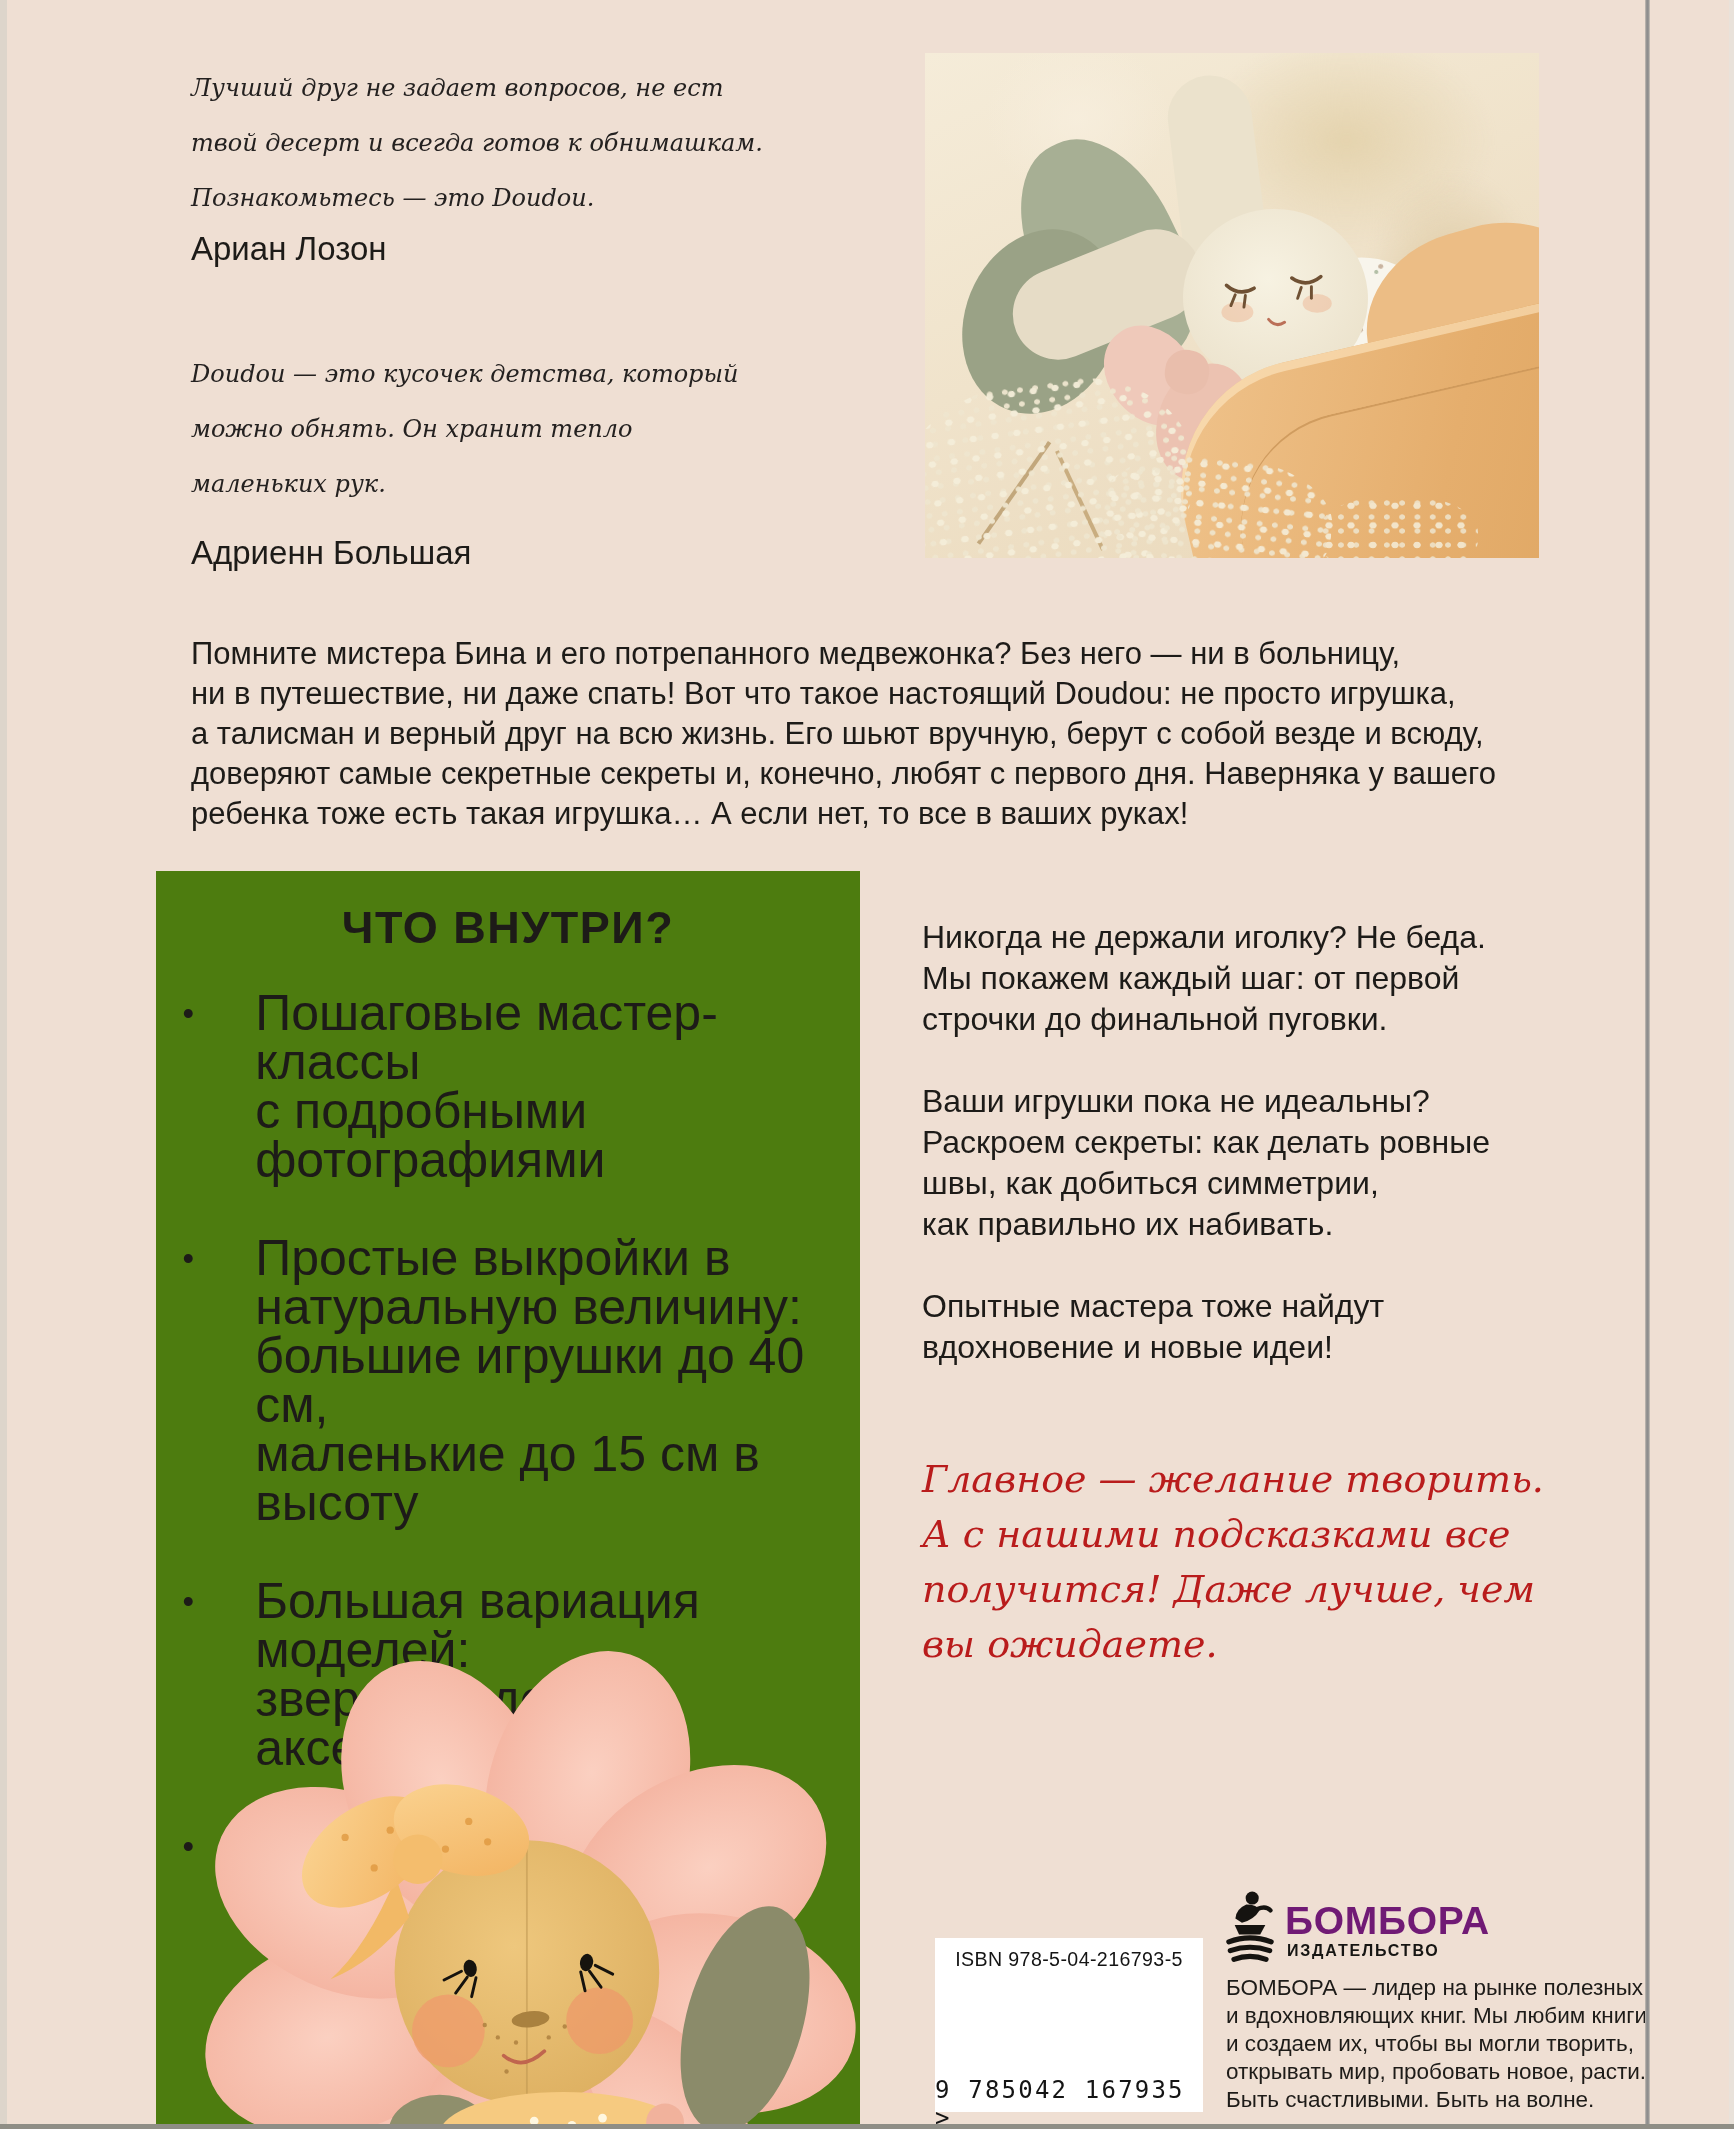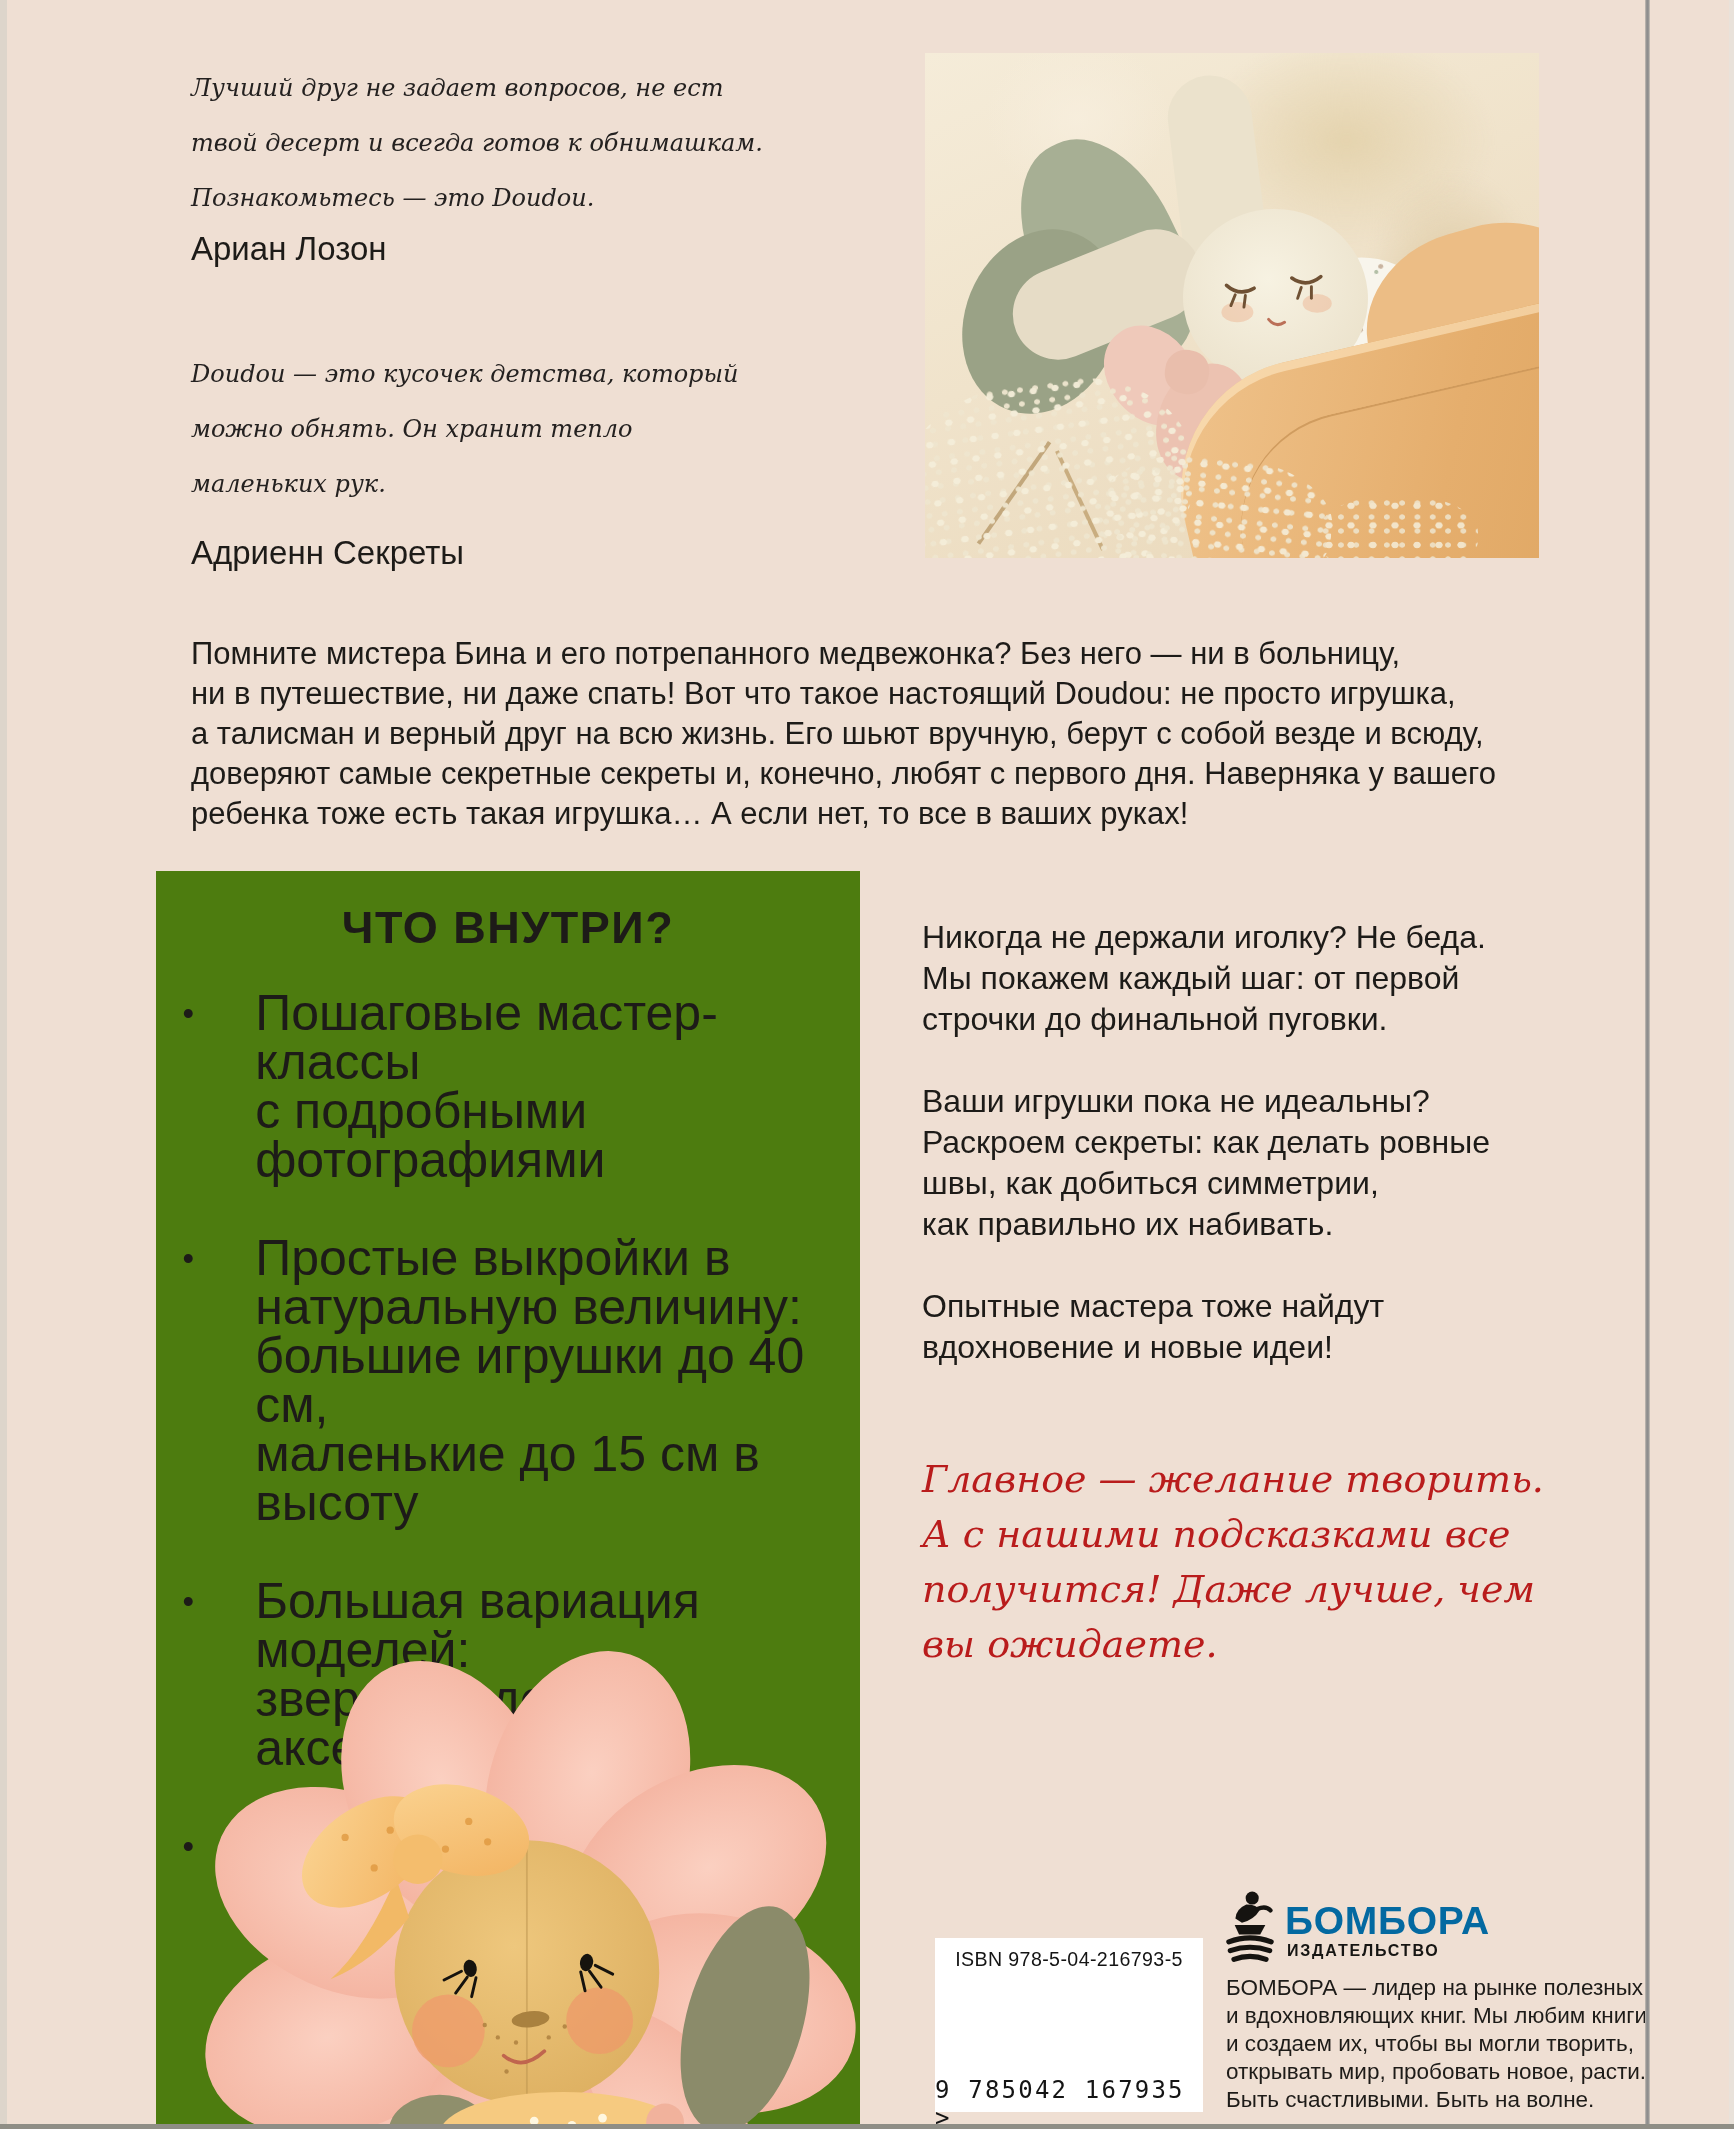--- a/index.html
+++ b/index.html
@@ -86,38 +86,38 @@
   
   .barcode{position:absolute;left:935px;top:1938px;width:268px;height:174px;background:#ffffff;
     display:flex;flex-direction:column;align-items:center;gap:48px;}
   .isbn{margin-top:10.2px;font-size:19.6px;letter-spacing:0.4px;color:#141414;}
   .bars{margin-top:5.8px;width:234px;height:93px;
     background:repeating-linear-gradient(to right,#141414 0 2.9px,#fff 2.9px 4.4px,#141414 4.4px 6.5px,#fff 6.5px 11px,#141414 11px 12.4px,#fff 12.4px 16.7px,#141414 16.7px 22px,#fff 22px 24px);}
   .digits{margin-top:2.9px;font-family:"DejaVu Sans Mono",monospace;font-size:24px;letter-spacing:2.2px;color:#141414;}
 
   
   .logo-icon{position:absolute;left:1224px;top:1890px;width:52px;height:73px;}
-  .pub-name{position:absolute;left:1285px;top:1899px;font-size:39px;font-weight:bold;letter-spacing:0.7px;color:#0369a1;}
+  .pub-name{position:absolute;left:1285px;top:1899px;font-size:39px;font-weight:bold;letter-spacing:0.7px;color:#701a75;}
   .pub-type{position:absolute;left:1287px;top:1942px;font-size:16px;font-weight:bold;letter-spacing:1.8px;color:#161513;}
   .pub-desc{position:absolute;left:1226px;top:1974px;width:451px;font-size:22.5px;line-height:28px;}
 </style>
 </head>
 <body>
 
 <div class="cover">
 
   <div class="quote quote-top pre">Лучший друг не задает вопросов, не ест
 твой десерт и всегда готов к обнимашкам.
 Познакомьтесь — это Doudou.</div>
   <div class="quote-author author-top">Ариан Лозон</div>
 
   <div class="quote quote-second pre">Doudou — это кусочек детства, который
 можно обнять. Он хранит тепло
 маленьких рук.</div>
-  <div class="quote-author author-second">Адриенн Секреты</div>
+  <div class="quote-author author-second">Адриенн Большая</div>
 
   <div class="photo">
     <div class="art pampas-a"></div>
     <div class="art pampas-b"></div>
     <div class="art pampas-c"></div>
     <div class="art sage-a"></div>
     <div class="art sage-b"></div>
     <div class="art ear-back"></div>
     <div class="art ear-side"></div>
     <div class="art dress"></div>

